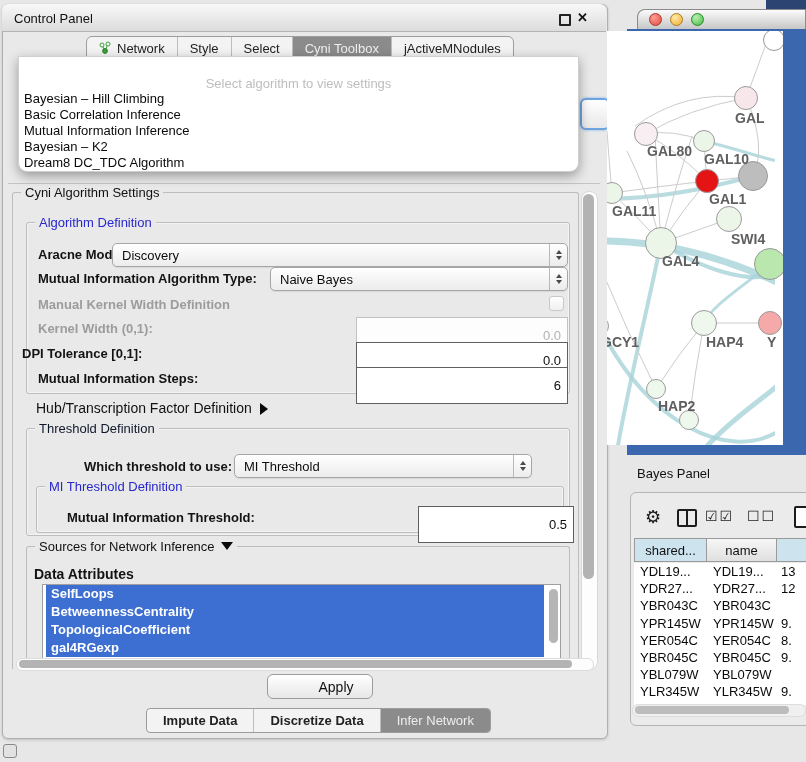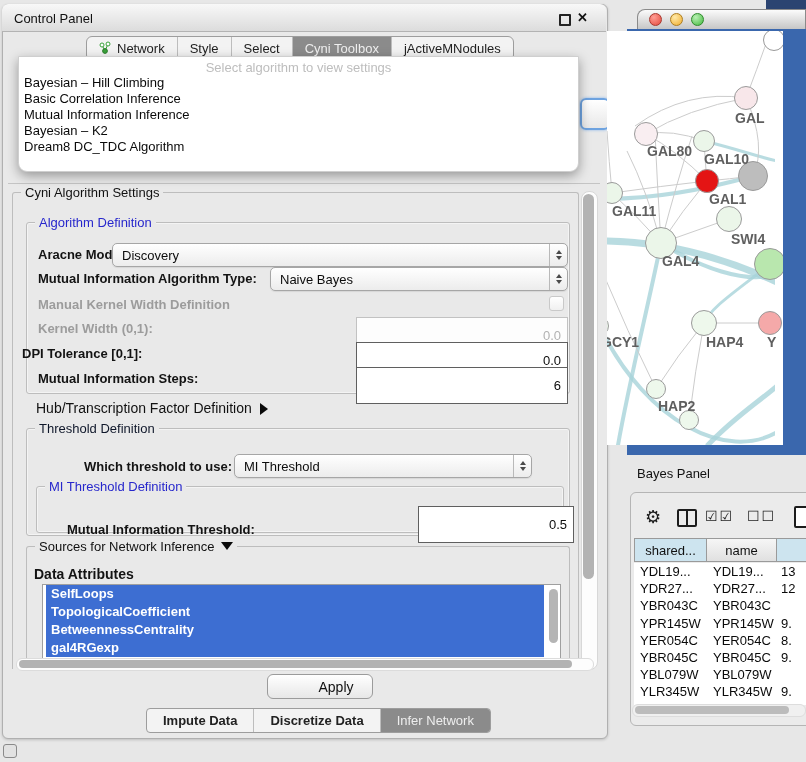--- a/index.html
+++ b/index.html
@@ -20,21 +20,21 @@
   .tabbar{left:86px;top:36px;height:23px;display:flex;background:#f3f3f3;border:1px solid #9d9d9d;
       border-radius:6px;overflow:hidden;}
   .tab{display:flex;align-items:center;gap:5px;padding:0 12px;font-size:13px;color:#222;
       border-right:1px solid #bdbdbd;white-space:nowrap;}
   .tab:last-child{border-right:none;}
   .tab.sel{background:#8b8b8b;color:#efefef;}
 
   
   .popup{left:18px;top:56px;width:559px;height:114px;background:#fff;border:1px solid #cfcfcf;
       border-radius:0 0 9px 9px;box-shadow:0 4px 12px rgba(0,0,0,.35);z-index:50;}
-  .dd-prompt{margin-top:3px;text-align:center;font-size:13px;color:#bdbdbd;height:15px;}
+  .dd-prompt{margin-top:19px;text-align:center;font-size:13px;color:#bdbdbd;height:15px;}
   .dd-item{font-size:13px;color:#0a0a0a;height:16px;line-height:16px;padding-left:5px;}
 
   
   .frag-combo{left:580px;top:98px;width:26px;height:28px;border:2px solid #6ea3e0;
       border-radius:6px;background:linear-gradient(#fff,#e8e8e8);box-shadow:0 0 3px #86b4ea;}
   .frag-line{left:8px;top:183px;width:592px;height:1px;background:#c4c4c4;}
 
   
   .gbox{border:1px solid #bdbdbd;border-radius:3px;box-shadow:inset 0 0 0 1px #f4f4f4;}
   .gbox-legend{position:absolute;top:-8px;left:8px;background:#e9e9e9;padding:0 4px;font-size:13px;}
@@ -231,31 +231,31 @@
   <div class="abs combo" style="left:234px;top:454px;width:296px;">
     <span class="combo-val">MI Threshold</span>
     <span class="stepper">
         <span class="tri-up"></span>
         <span class="tri-dn"></span>
       </span>
   </div>
   <div class="abs gbox" style="left:36px;top:486px;width:526px;height:45px;">
     <span class="gbox-legend legend-blue">MI Threshold Definition</span>
   </div>
-  <div class="abs lbl" style="left:46px;top:522px;padding-left:21px;">Mutual Information Threshold:</div>
+  <div class="abs lbl" style="left:46px;top:510px;padding-left:21px;">Mutual Information Threshold:</div>
   <div class="abs field" style="left:418px;top:506px;width:142px;height:19px;">0.5</div>
 
   <div class="abs gbox nobottom" style="left:26px;top:546px;width:542px;height:122px;">
     <span class="gbox-legend"><span>Sources for Network Inference</span><span class="tri-down"></span></span>
   </div>
   <div class="abs lbl" style="left:34px;top:566px;font-size:14px;">Data Attributes</div>
   <div class="abs attr-list">
     <div class="attr-item" style="font-weight: bold;">SelfLoops</div>
+      <div class="attr-item" style="font-weight: bold;">BetweennessCentrality</div>
       <div class="attr-item" style="font-weight: bold;">TopologicalCoefficient</div>
-      <div class="attr-item" style="font-weight: bold;">BetweennessCentrality</div>
       <div class="attr-item" style="font-weight: bold;">gal4RGexp</div>
     <div class="attr-vthumb"></div>
   </div>
 
   <div class="abs vscroll">
     <div class="vthumb"></div>
   </div>
   <div class="abs hscroll">
     <div class="hthumb"></div>
   </div>

